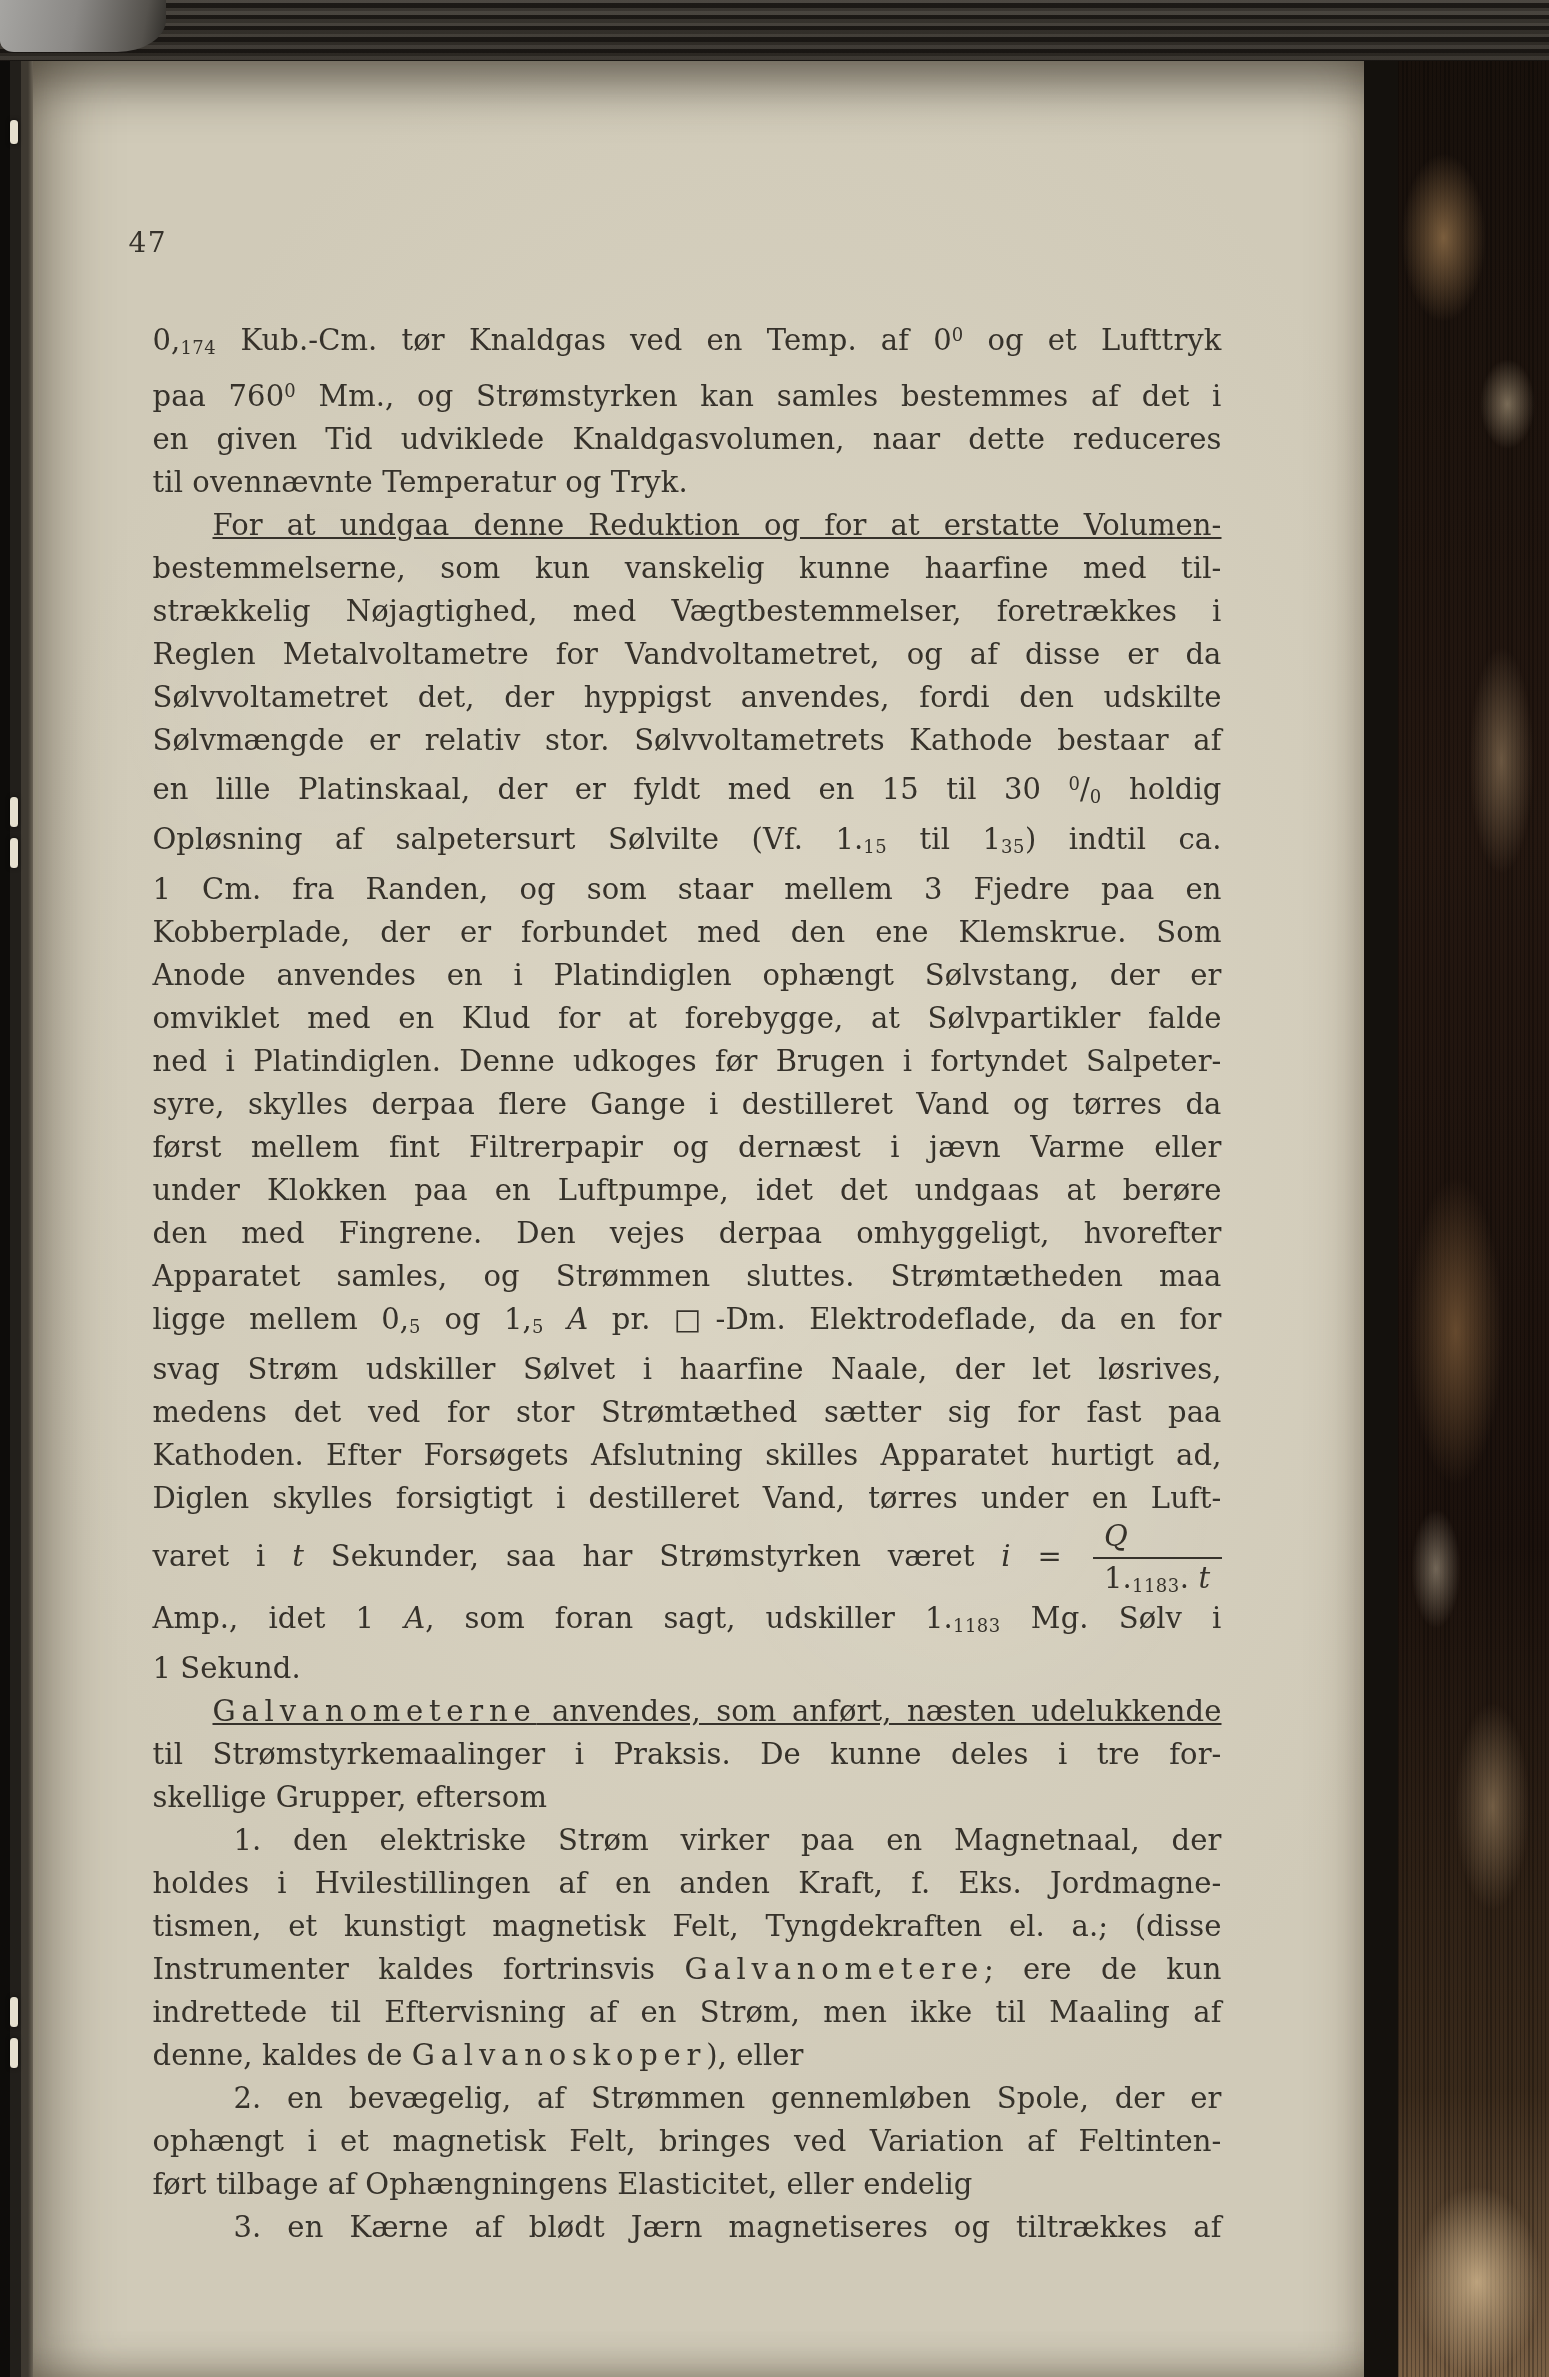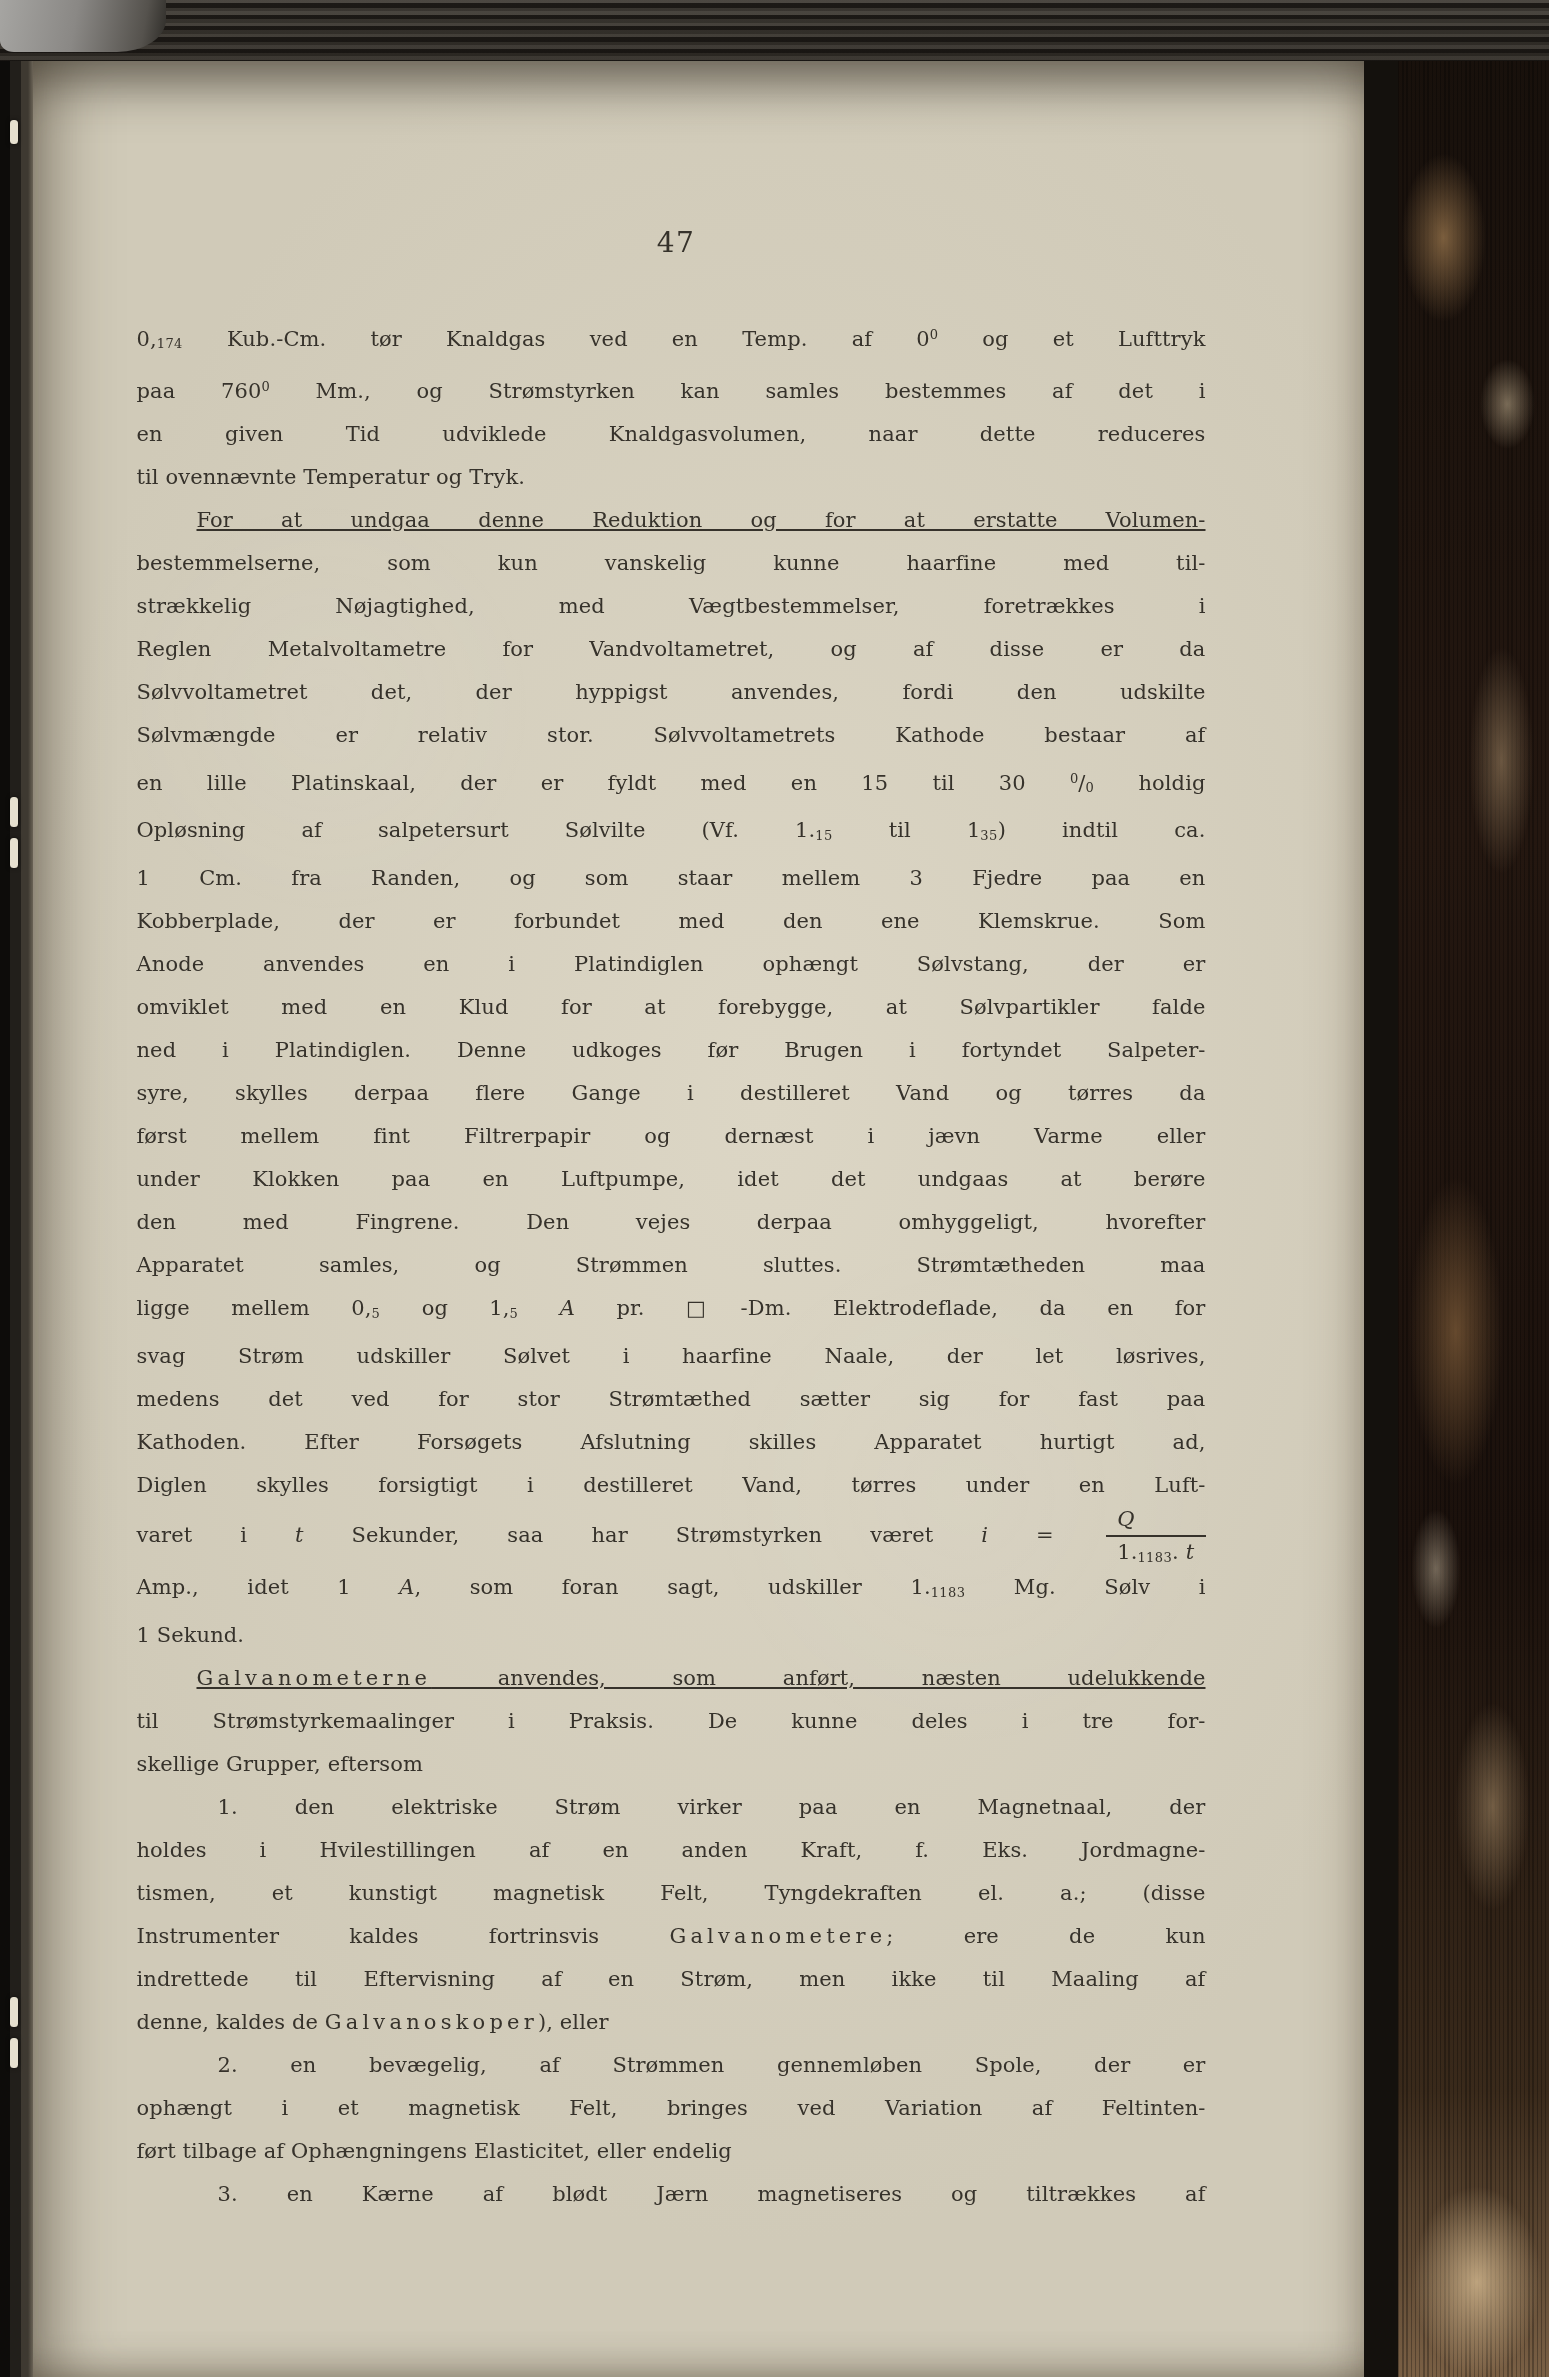--- a/index.html
+++ b/index.html
@@ -67,27 +67,27 @@
       radial-gradient(ellipse 46px 162px at 68% 32%, rgba(195,165,125,.45), transparent 70%),
       radial-gradient(ellipse 67px 219px at 38% 56%, rgba(150,110,68,.6), transparent 70%),
       radial-gradient(ellipse 35px 85px at 25% 66%, rgba(220,205,178,.45), transparent 70%),
       radial-gradient(ellipse 53px 148px at 62% 76%, rgba(188,158,118,.5), transparent 70%),
       radial-gradient(ellipse 85px 127px at 52% 96%, rgba(205,178,138,.85), transparent 75%),
       repeating-linear-gradient(90deg, rgba(0,0,0,.28) 0 1.4px, transparent 1.4px 4.2px),
       linear-gradient(180deg,#17100b,#241710 35%,#1b110c 65%,#3a2a1b 88%,#7a6045 100%);
   }
 
   .page-number {
-    position:absolute; top:167px; left:109px; width:1069px;
-    text-align:center; font-size:28px; letter-spacing:1.4px; color:var(--ink);
+    position:absolute; top:167px; left:96px; width:1069px;
+    font-size:28px; letter-spacing:1.4px; color:var(--ink);
   }
 
   .text-block {
-    position:absolute; top:254px; left:104px; width:1069px;
-    font-size:21px; color:var(--ink); letter-spacing:0.1px;
+    position:absolute; top:254px; left:120px; width:1069px;
+    font-size:29px; color:var(--ink); letter-spacing:0.1px;
   }
   .line { line-height:43px; text-align:justify; text-align-last:justify; }
   .line.end { text-align-last:left; }
   .line.in1 { padding-left:60px;text-decoration:underline; }
   .line.in2 { padding-left:81px; }
 
   .sub { font-size:62%; vertical-align:-0.22em; letter-spacing:.03em; }
   .sup { font-size:62%; vertical-align:0.5em; }
   .it  { font-style:italic; }
   .sp  { letter-spacing:.2em; }

